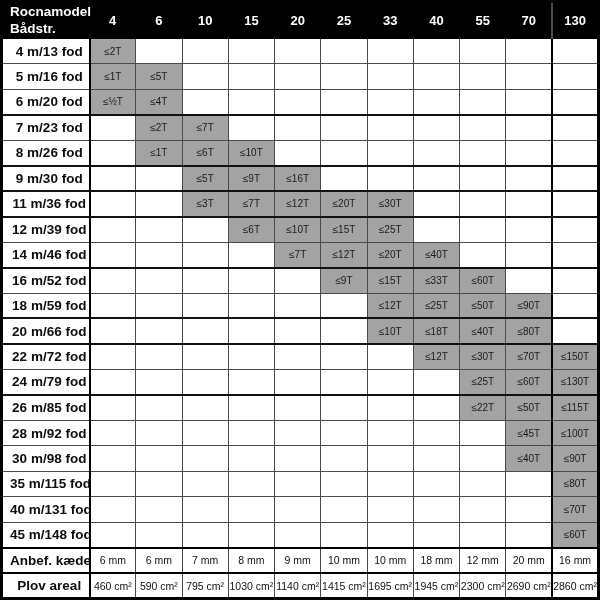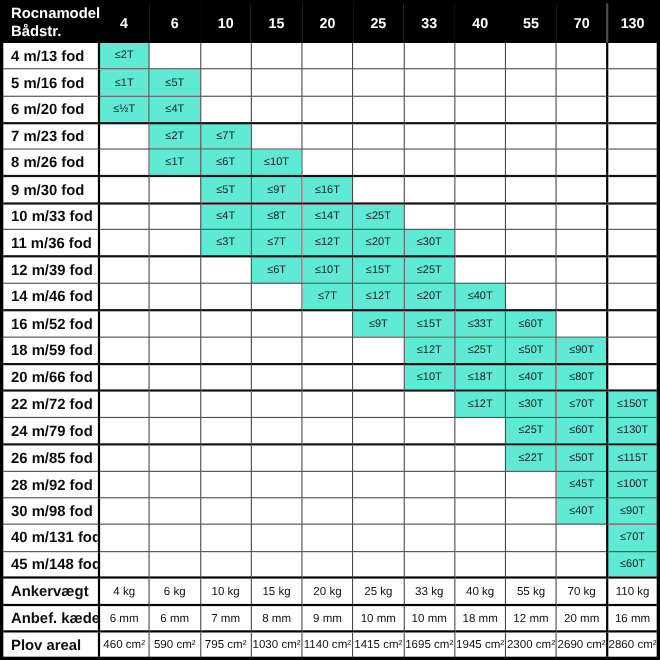--- a/index.html
+++ b/index.html
@@ -45,35 +45,35 @@
   tbody tr { height: 23px; }
   tbody th, tbody td {
     border: 1px solid #4a4a4a;
     border-top-width: 1.5px;
     border-bottom-width: 1.5px;
     padding: 0;
     overflow: hidden;
     white-space: nowrap;
   }
   tbody th.rowlabel {
-    text-align: left;
+    text-align: center;
     padding-left: 7px;
     font-size: 13.5px;
     font-weight: bold;
     color: #0d0d0d;
     background: #ffffff;
     border-right: 2.5px solid #000000;
   }
   tbody td {
     text-align: center;
     font-size: 10px;
     color: #1a1a1a;
     background: #ffffff;
   }
-  tbody td.val { background: #5eead4; }
+  tbody td.val { background: #a3a3a3; }
   tbody tr.group-end th, tbody tr.group-end td { border-bottom: 2.5px solid #111111; }
 
   
   tr > *:last-child { border-left: 2.5px solid #000000; }
   thead tr > th:last-child { border-left: 2.5px solid #4d4d4d; }
 
   
   tbody.summary tr > th, tbody.summary tr > td {
     border-top: 2.5px solid #000000;
   }
@@ -201,34 +201,20 @@
           <td class="val">≤5T</td>
           <td class="val">≤9T</td>
           <td class="val">≤16T</td>
           <td class="empty"></td>
           <td class="empty"></td>
           <td class="empty"></td>
           <td class="empty"></td>
           <td class="empty"></td>
           <td class="empty"></td>
         </tr>
-        <tr>
-          <th class="rowlabel">10 m/33 fod</th>
-          <td class="empty"></td>
-          <td class="empty"></td>
-          <td class="val">≤4T</td>
-          <td class="val">≤8T</td>
-          <td class="val">≤14T</td>
-          <td class="val">≤25T</td>
-          <td class="empty"></td>
-          <td class="empty"></td>
-          <td class="empty"></td>
-          <td class="empty"></td>
-          <td class="empty"></td>
-        </tr>
         <tr class="group-end">
           <th class="rowlabel">11 m/36 fod</th>
           <td class="empty"></td>
           <td class="empty"></td>
           <td class="val">≤3T</td>
           <td class="val">≤7T</td>
           <td class="val">≤12T</td>
           <td class="val">≤20T</td>
           <td class="val">≤30T</td>
           <td class="empty"></td>
@@ -370,20 +356,34 @@
           <td class="empty"></td>
           <td class="empty"></td>
           <td class="empty"></td>
           <td class="empty"></td>
           <td class="empty"></td>
           <td class="empty"></td>
           <td class="val">≤40T</td>
           <td class="val">≤90T</td>
         </tr>
         <tr>
+          <th class="rowlabel">35 m/115 fod</th>
+          <td class="empty"></td>
+          <td class="empty"></td>
+          <td class="empty"></td>
+          <td class="empty"></td>
+          <td class="empty"></td>
+          <td class="empty"></td>
+          <td class="empty"></td>
+          <td class="empty"></td>
+          <td class="empty"></td>
+          <td class="empty"></td>
+          <td class="val">≤80T</td>
+        </tr>
+        <tr>
           <th class="rowlabel">40 m/131 fod</th>
           <td class="empty"></td>
           <td class="empty"></td>
           <td class="empty"></td>
           <td class="empty"></td>
           <td class="empty"></td>
           <td class="empty"></td>
           <td class="empty"></td>
           <td class="empty"></td>
           <td class="empty"></td>
@@ -400,34 +400,20 @@
           <td class="empty"></td>
           <td class="empty"></td>
           <td class="empty"></td>
           <td class="empty"></td>
           <td class="empty"></td>
           <td class="val">≤60T</td>
         </tr>
       </tbody>
     <tbody id="summary-rows" class="summary">
 
-    <tr>
-          <th class="rowlabel">Ankervægt</th>
-          <td>4 kg</td>
-          <td>6 kg</td>
-          <td>10 kg</td>
-          <td>15 kg</td>
-          <td>20 kg</td>
-          <td>25 kg</td>
-          <td>33 kg</td>
-          <td>40 kg</td>
-          <td>55 kg</td>
-          <td>70 kg</td>
-          <td>110 kg</td>
-        </tr>
         <tr>
           <th class="rowlabel">Anbef. kæde</th>
           <td>6 mm</td>
           <td>6 mm</td>
           <td>7 mm</td>
           <td>8 mm</td>
           <td>9 mm</td>
           <td>10 mm</td>
           <td>10 mm</td>
           <td>18 mm</td>

